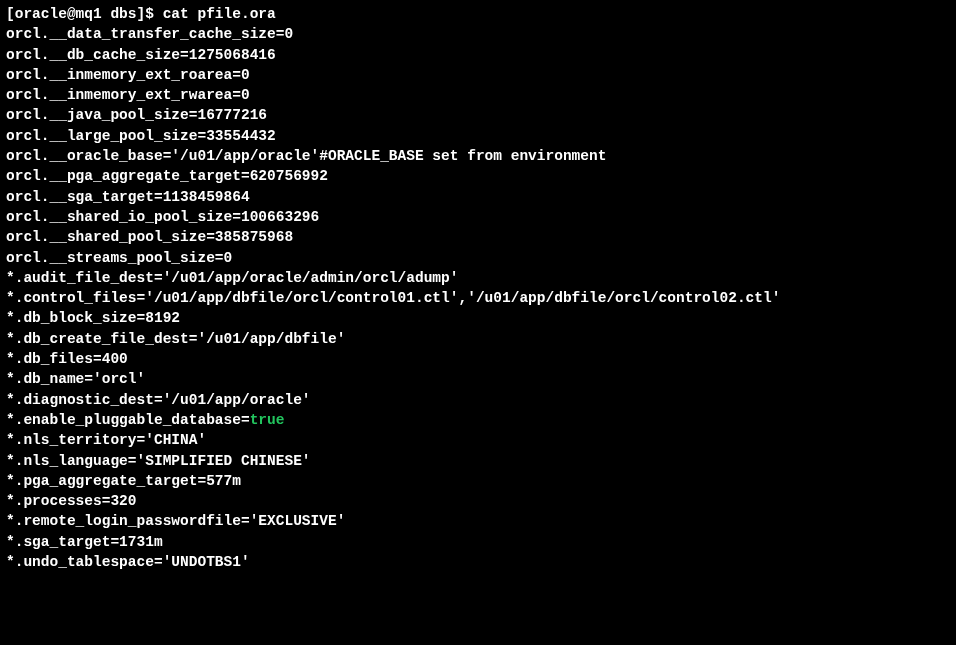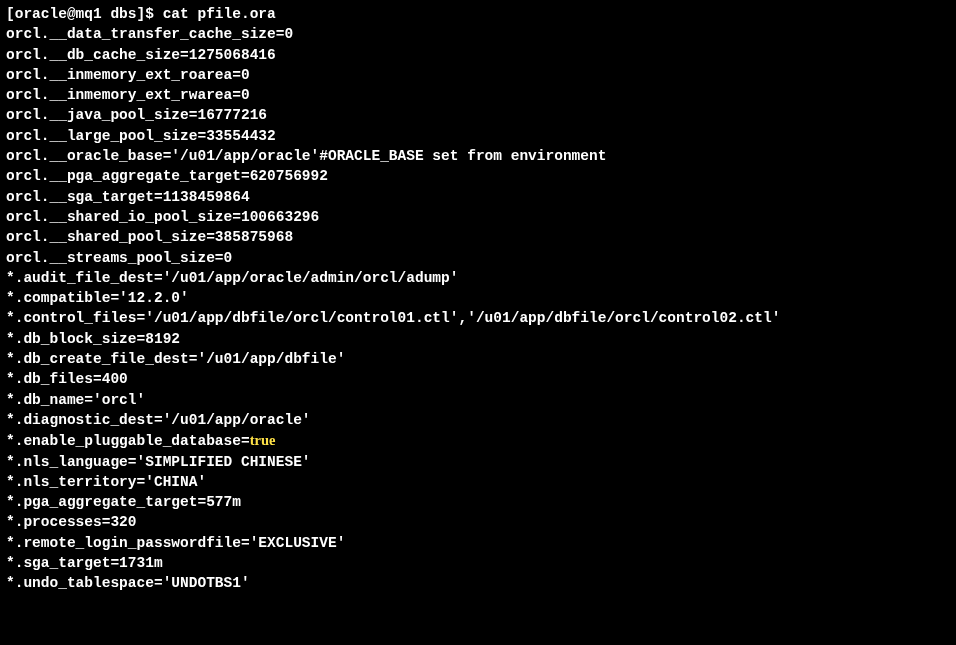--- a/index.html
+++ b/index.html
@@ -13,52 +13,50 @@
     width: 956px;
     height: 645px;
     box-sizing: border-box;
     overflow: hidden;
     font-weight: bold;
   }
   .line {
     white-space: pre;
   }
   .true-val {
-    color: #fde047;
-    font-family: Liberation Serif, serif;
+    color: #22c55e;
   }
 </style>
 </head>
 <body>
 
 <div class="line">[oracle@mq1 dbs]$ cat pfile.ora</div>
 <div id="lines-before">
     <div class="line">orcl.__data_transfer_cache_size=0</div>
     <div class="line">orcl.__db_cache_size=1275068416</div>
     <div class="line">orcl.__inmemory_ext_roarea=0</div>
     <div class="line">orcl.__inmemory_ext_rwarea=0</div>
     <div class="line">orcl.__java_pool_size=16777216</div>
     <div class="line">orcl.__large_pool_size=33554432</div>
     <div class="line">orcl.__oracle_base='/u01/app/oracle'#ORACLE_BASE set from environment</div>
     <div class="line">orcl.__pga_aggregate_target=620756992</div>
     <div class="line">orcl.__sga_target=1138459864</div>
     <div class="line">orcl.__shared_io_pool_size=100663296</div>
     <div class="line">orcl.__shared_pool_size=385875968</div>
     <div class="line">orcl.__streams_pool_size=0</div>
     <div class="line">*.audit_file_dest='/u01/app/oracle/admin/orcl/adump'</div>
-    <div class="line">*.compatible='12.2.0'</div>
     <div class="line">*.control_files='/u01/app/dbfile/orcl/control01.ctl','/u01/app/dbfile/orcl/control02.ctl'</div>
     <div class="line">*.db_block_size=8192</div>
     <div class="line">*.db_create_file_dest='/u01/app/dbfile'</div>
     <div class="line">*.db_files=400</div>
     <div class="line">*.db_name='orcl'</div>
     <div class="line">*.diagnostic_dest='/u01/app/oracle'</div>
   </div>
 <div class="line"><span>*.enable_pluggable_database=</span><span class="true-val">true</span></div>
 <div id="lines-after">
+    <div class="line">*.nls_territory='CHINA'</div>
     <div class="line">*.nls_language='SIMPLIFIED CHINESE'</div>
-    <div class="line">*.nls_territory='CHINA'</div>
     <div class="line">*.pga_aggregate_target=577m</div>
     <div class="line">*.processes=320</div>
     <div class="line">*.remote_login_passwordfile='EXCLUSIVE'</div>
     <div class="line">*.sga_target=1731m</div>
     <div class="line">*.undo_tablespace='UNDOTBS1'</div>
   </div>
 
 </body></html>

